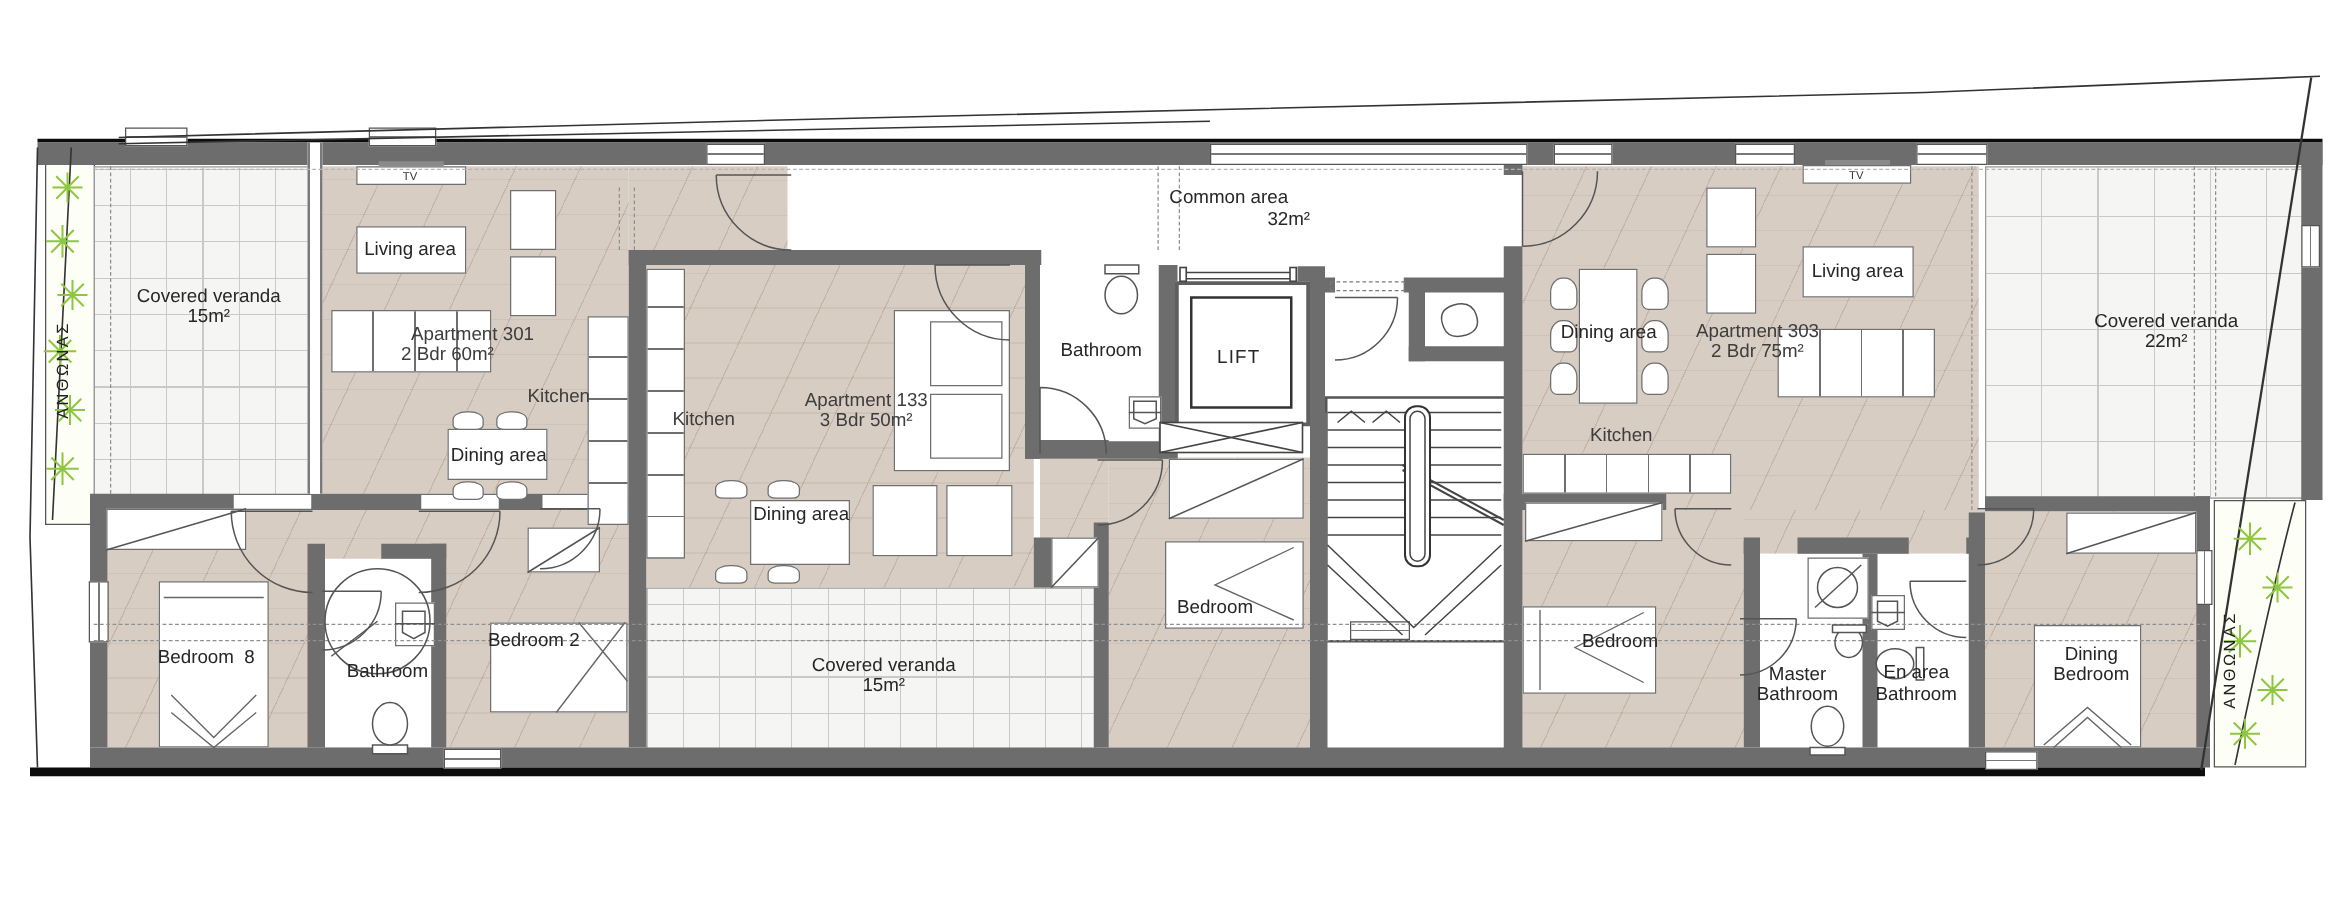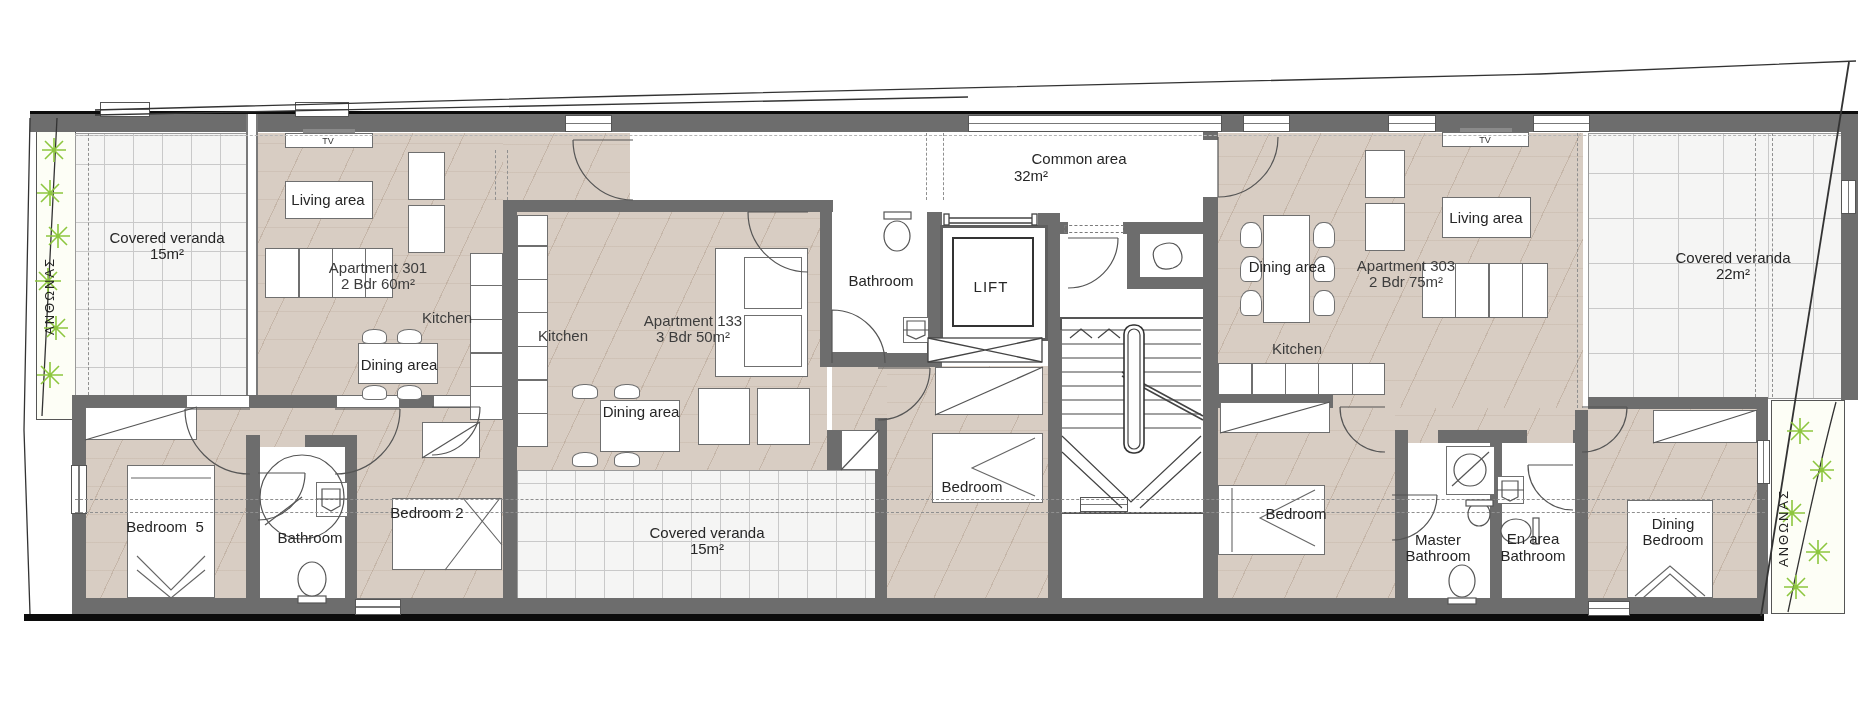--- a/index.html
+++ b/index.html
@@ -297,35 +297,35 @@
         <path d="M1796,575 l0,24 M1784,587 l24,0 M1787,578 l18,18 M1787,596 l18,-18"></path>
       </g>
     </g>
   </svg>
 
   <div class="lbl" style="left:167px;top:238px;">Covered veranda</div>
   <div class="lbl" style="left:167px;top:254px;">15m²</div>
   <div class="lbl" style="left:328px;top:200px;">Living area</div>
   <div class="lbl sm" style="left:328px;top:141px;">TV</div>
   <div class="lbl apt" style="left:378px;top:268px;">Apartment 301</div>
-  <div class="lbl apt" style="left:378px;top:284px;">2 Bdr 60m²</div>
+  <div class="lbl apt" style="left:358px;top:284px;">2 Bdr 60m²</div>
   <div class="lbl apt" style="left:447px;top:318px;">Kitchen</div>
   <div class="lbl" style="left:399px;top:365px;">Dining area</div>
-  <div class="lbl" style="left:165px;top:527px;">Bedroom  5</div>
+  <div class="lbl" style="left:165px;top:527px;">Bedroom  8</div>
   <div class="lbl" style="left:310px;top:538px;">Bathroom</div>
   <div class="lbl" style="left:427px;top:513px;">Bedroom 2</div>
   <div class="lbl apt" style="left:563px;top:336px;">Kitchen</div>
   <div class="lbl apt" style="left:693px;top:321px;">Apartment 133</div>
   <div class="lbl apt" style="left:693px;top:337px;">3 Bdr 50m²</div>
   <div class="lbl" style="left:641px;top:412px;">Dining area</div>
   <div class="lbl" style="left:707px;top:533px;">Covered veranda</div>
   <div class="lbl" style="left:707px;top:549px;">15m²</div>
   <div class="lbl" style="left:881px;top:281px;">Bathroom</div>
   <div class="lbl" style="left:972px;top:487px;">Bedroom</div>
-  <div class="lbl" style="left:1079px;top:159px;">Common area</div>
+  <div class="lbl" style="left:983px;top:159px;">Common area</div>
   <div class="lbl" style="left:1031px;top:176px;">32m²</div>
   <div class="lbl" style="left:991px;top:287px;letter-spacing:1px;">LIFT</div>
   <div class="lbl" style="left:1287px;top:267px;">Dining area</div>
   <div class="lbl apt" style="left:1406px;top:266px;">Apartment 303</div>
   <div class="lbl apt" style="left:1406px;top:282px;">2 Bdr 75m²</div>
   <div class="lbl" style="left:1486px;top:218px;">Living area</div>
   <div class="lbl sm" style="left:1485px;top:140px;">TV</div>
   <div class="lbl apt" style="left:1297px;top:349px;">Kitchen</div>
   <div class="lbl" style="left:1296px;top:514px;">Bedroom</div>
   <div class="lbl" style="left:1438px;top:540px;">Master</div>

